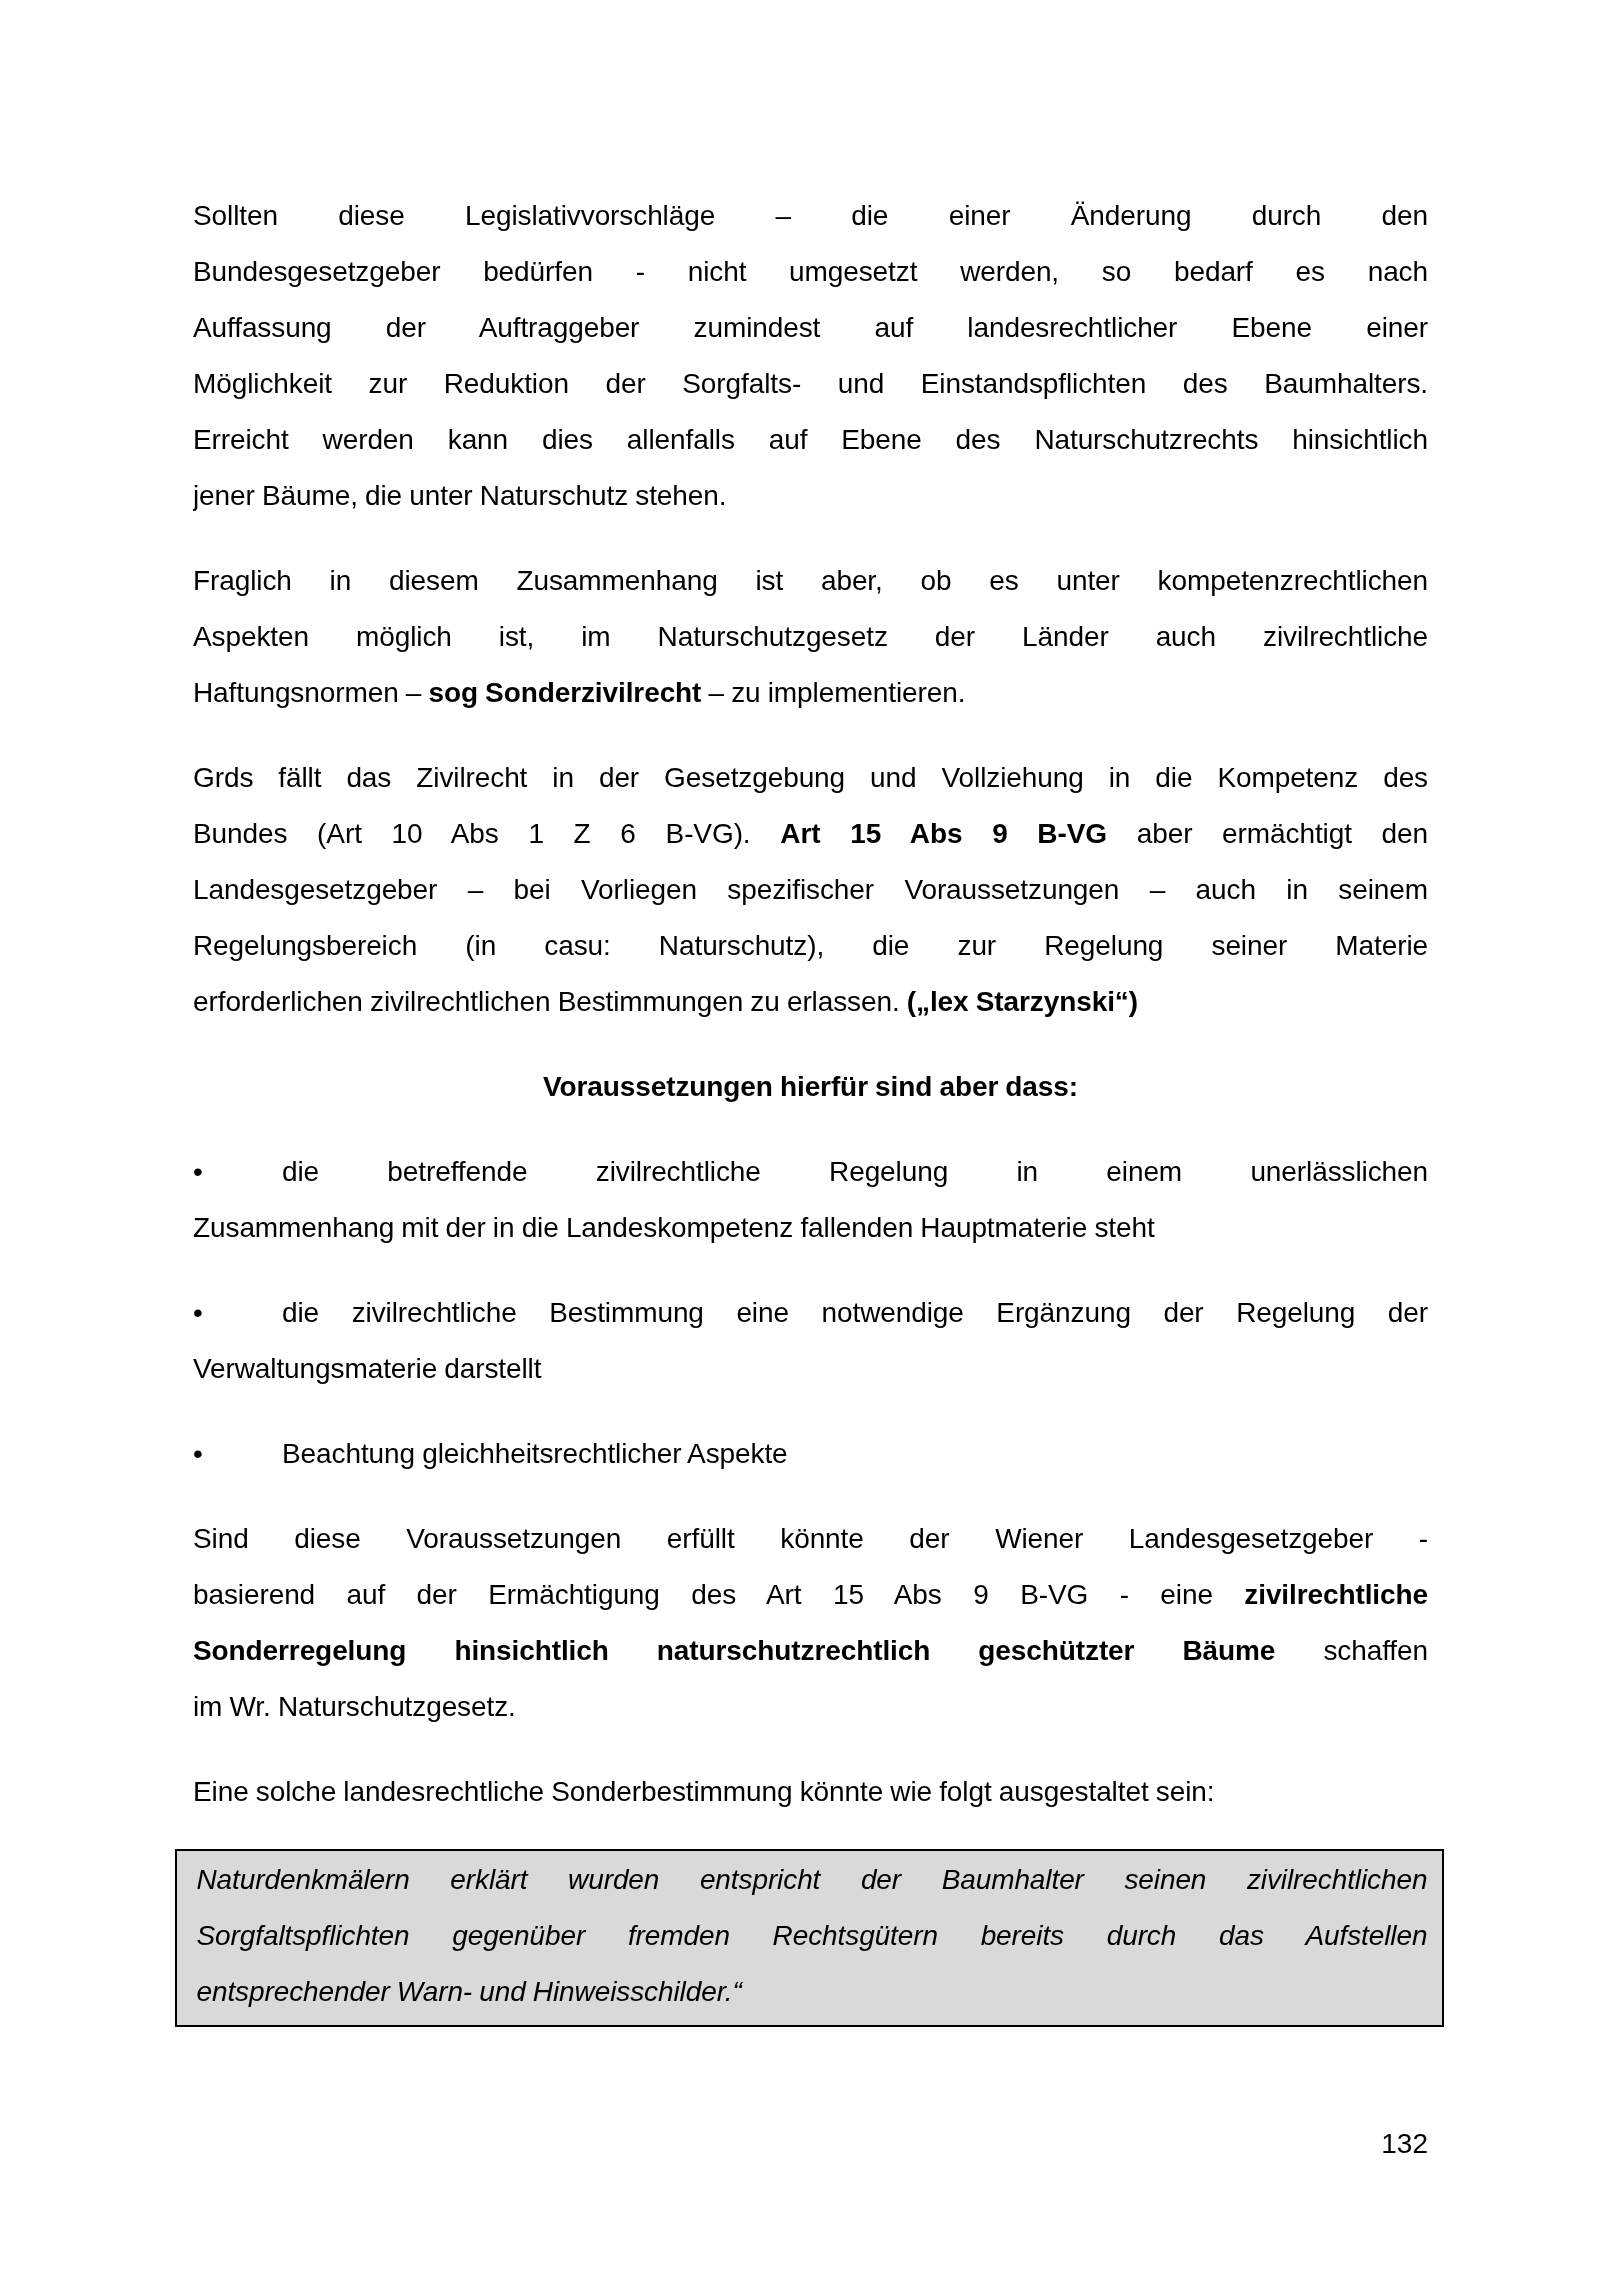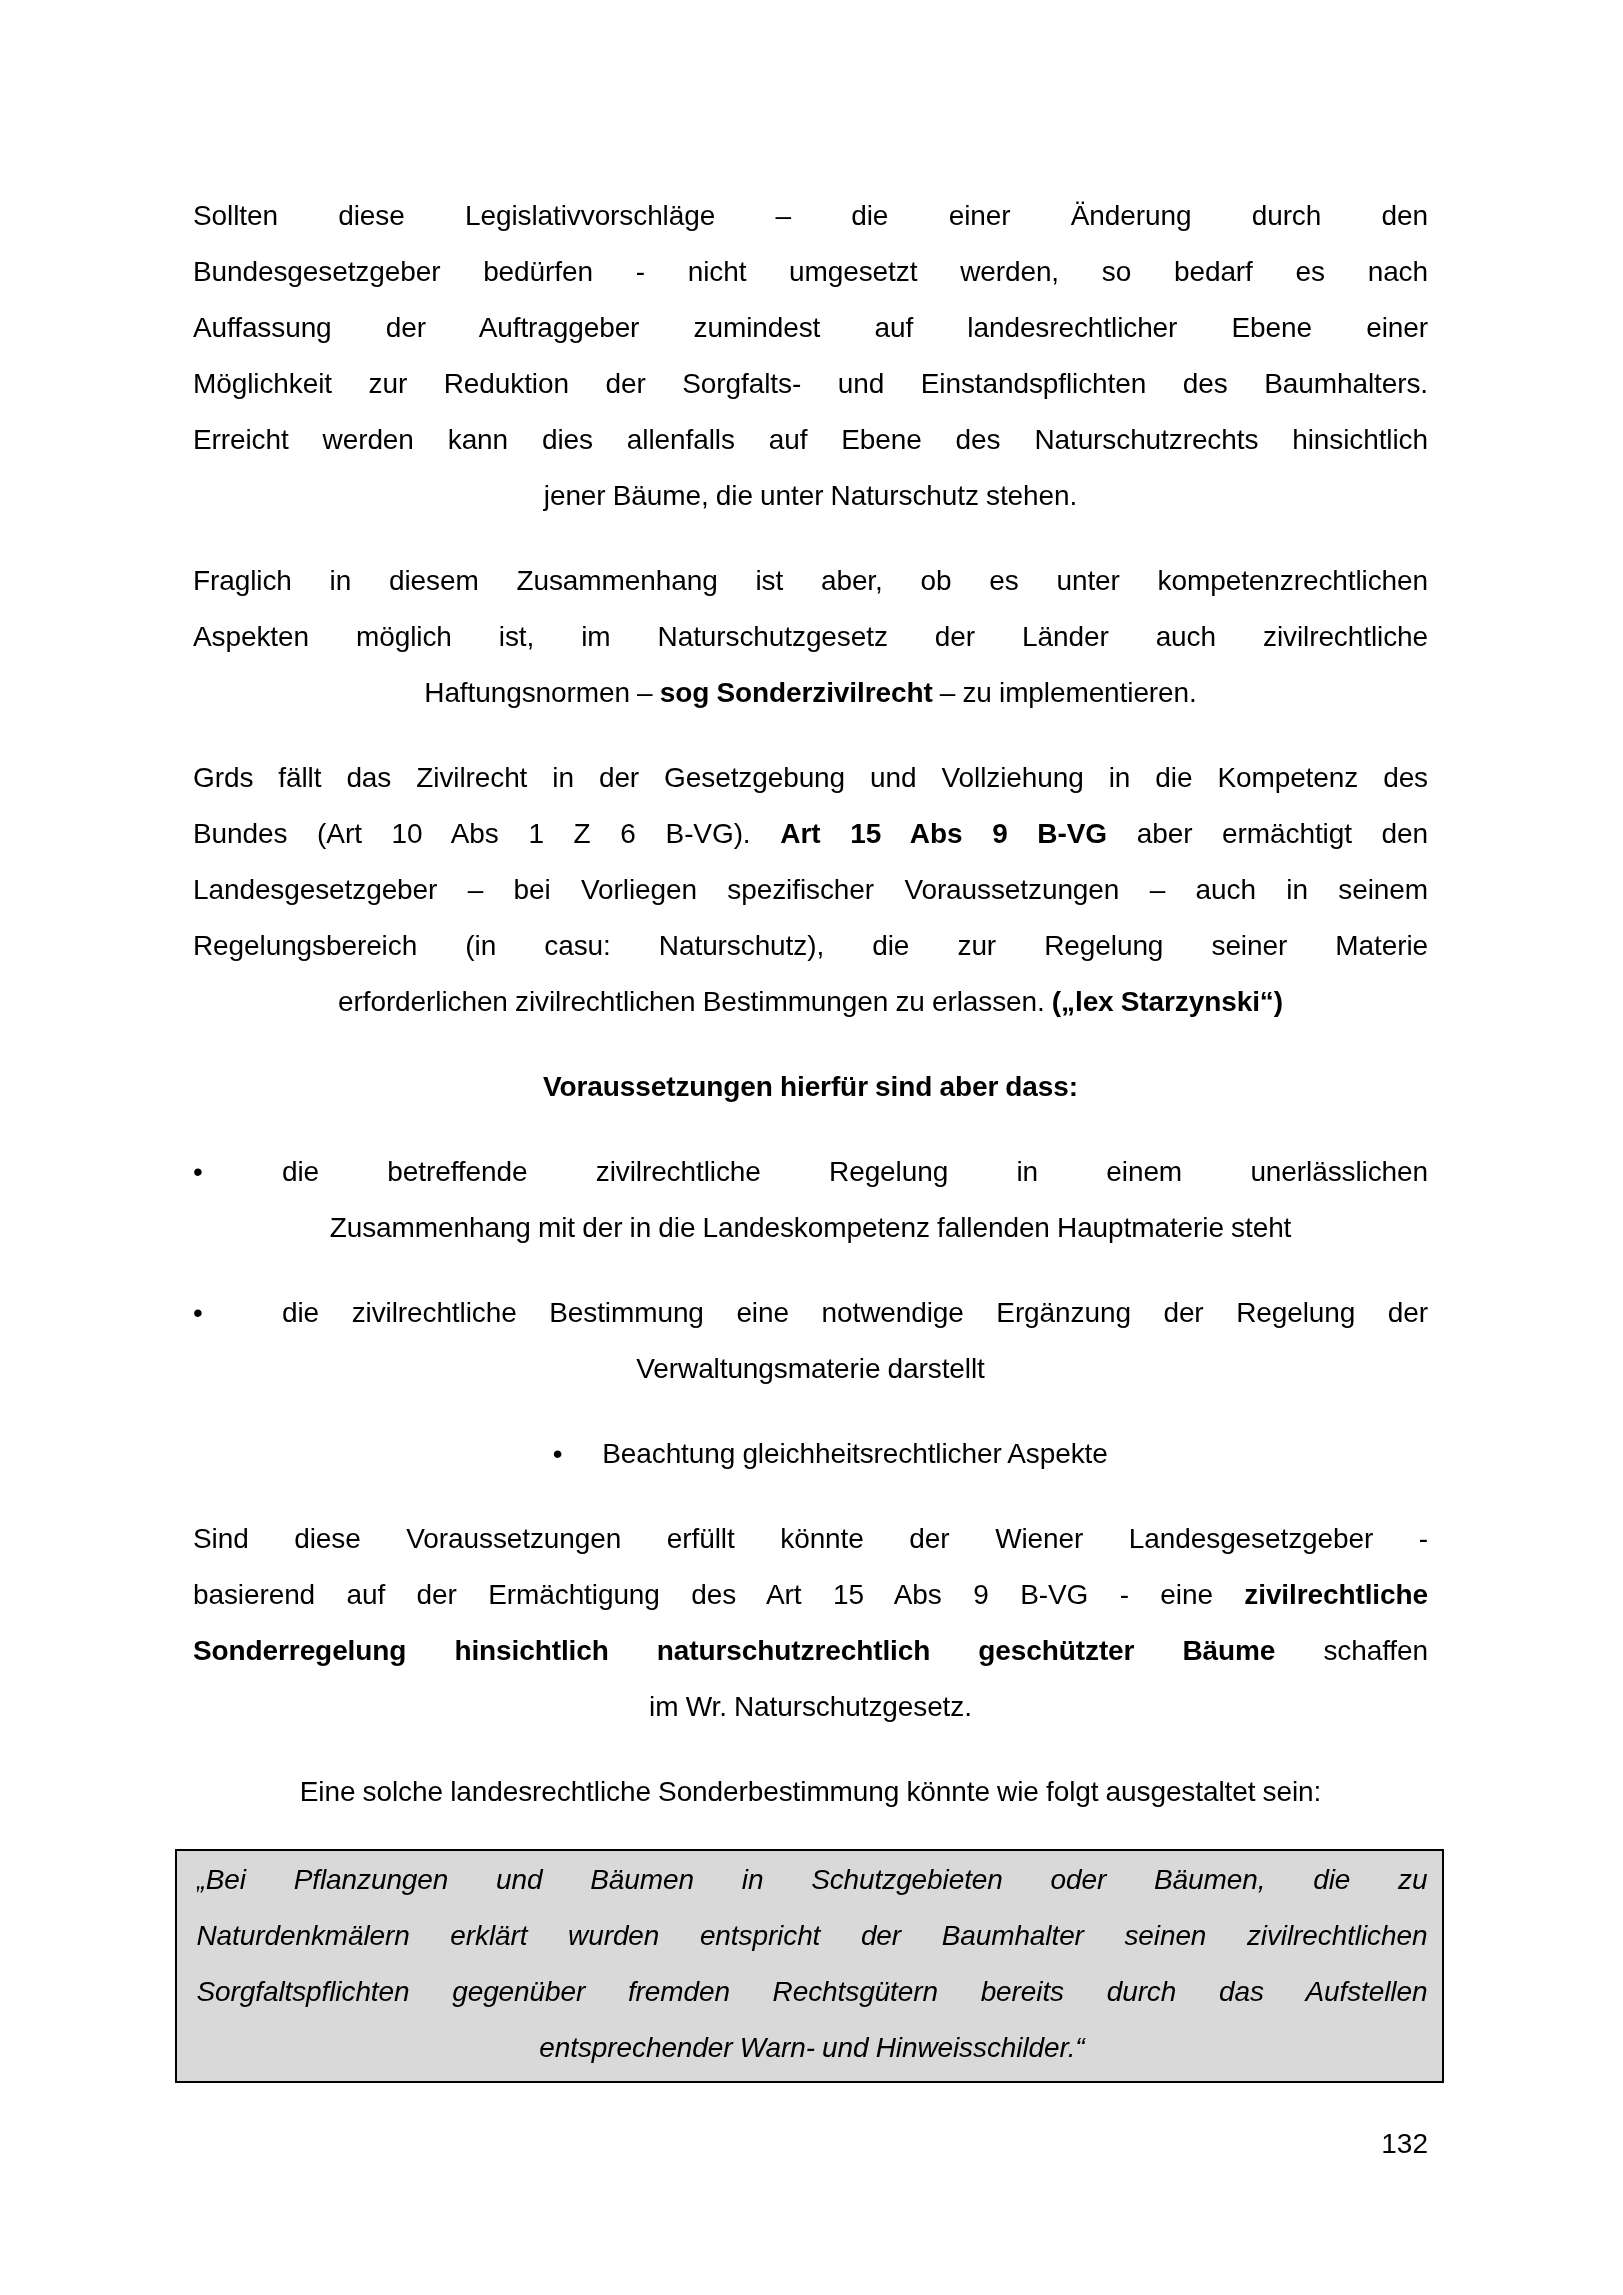--- a/index.html
+++ b/index.html
@@ -30,21 +30,21 @@
   }
   .line {
     text-align: justify;
     text-align-last: justify;
     letter-spacing: -0.1px;
     word-spacing: -0.5px;
     max-height: 56px;
     overflow: hidden;
   }
   .line.last {
-    text-align: center;
+    text-align: left;
     text-align-last: auto;
   }
   .heading .line {
     text-align: center;
     text-align-last: auto;
     font-weight: bold;
   }
   .b { font-weight: bold; }
   .btab {
     display: inline-block;
@@ -109,21 +109,20 @@
       <div class="block paragraph">
         <div class="line"><span>Sind diese Voraussetzungen erfüllt könnte der Wiener Landesgesetzgeber -</span></div>
         <div class="line"><span>basierend auf der Ermächtigung des Art 15 Abs 9 B-VG - eine </span><span class="b">zivilrechtliche</span></div>
         <div class="line"><span class="b">Sonderregelung hinsichtlich naturschutzrechtlich geschützter Bäume</span><span> schaffen</span></div>
         <div class="line last"><span>im Wr. Naturschutzgesetz.</span></div>
       </div>
       <div class="block paragraph">
         <div class="line last"><span>Eine solche landesrechtliche Sonderbestimmung könnte wie folgt ausgestaltet sein:</span></div>
       </div>
       <div class="block quote">
-        <div class="line"><span>„Bei Pflanzungen und Bäumen in Schutzgebieten oder Bäumen, die zu</span></div>
         <div class="line"><span>Naturdenkmälern erklärt wurden entspricht der Baumhalter seinen zivilrechtlichen</span></div>
         <div class="line"><span>Sorgfaltspflichten gegenüber fremden Rechtsgütern bereits durch das Aufstellen</span></div>
         <div class="line last"><span>entsprechender Warn- und Hinweisschilder.“</span></div>
       </div>
     </div>
   <div class="pageno">132</div>
 </div>
 
 
 </body></html>

